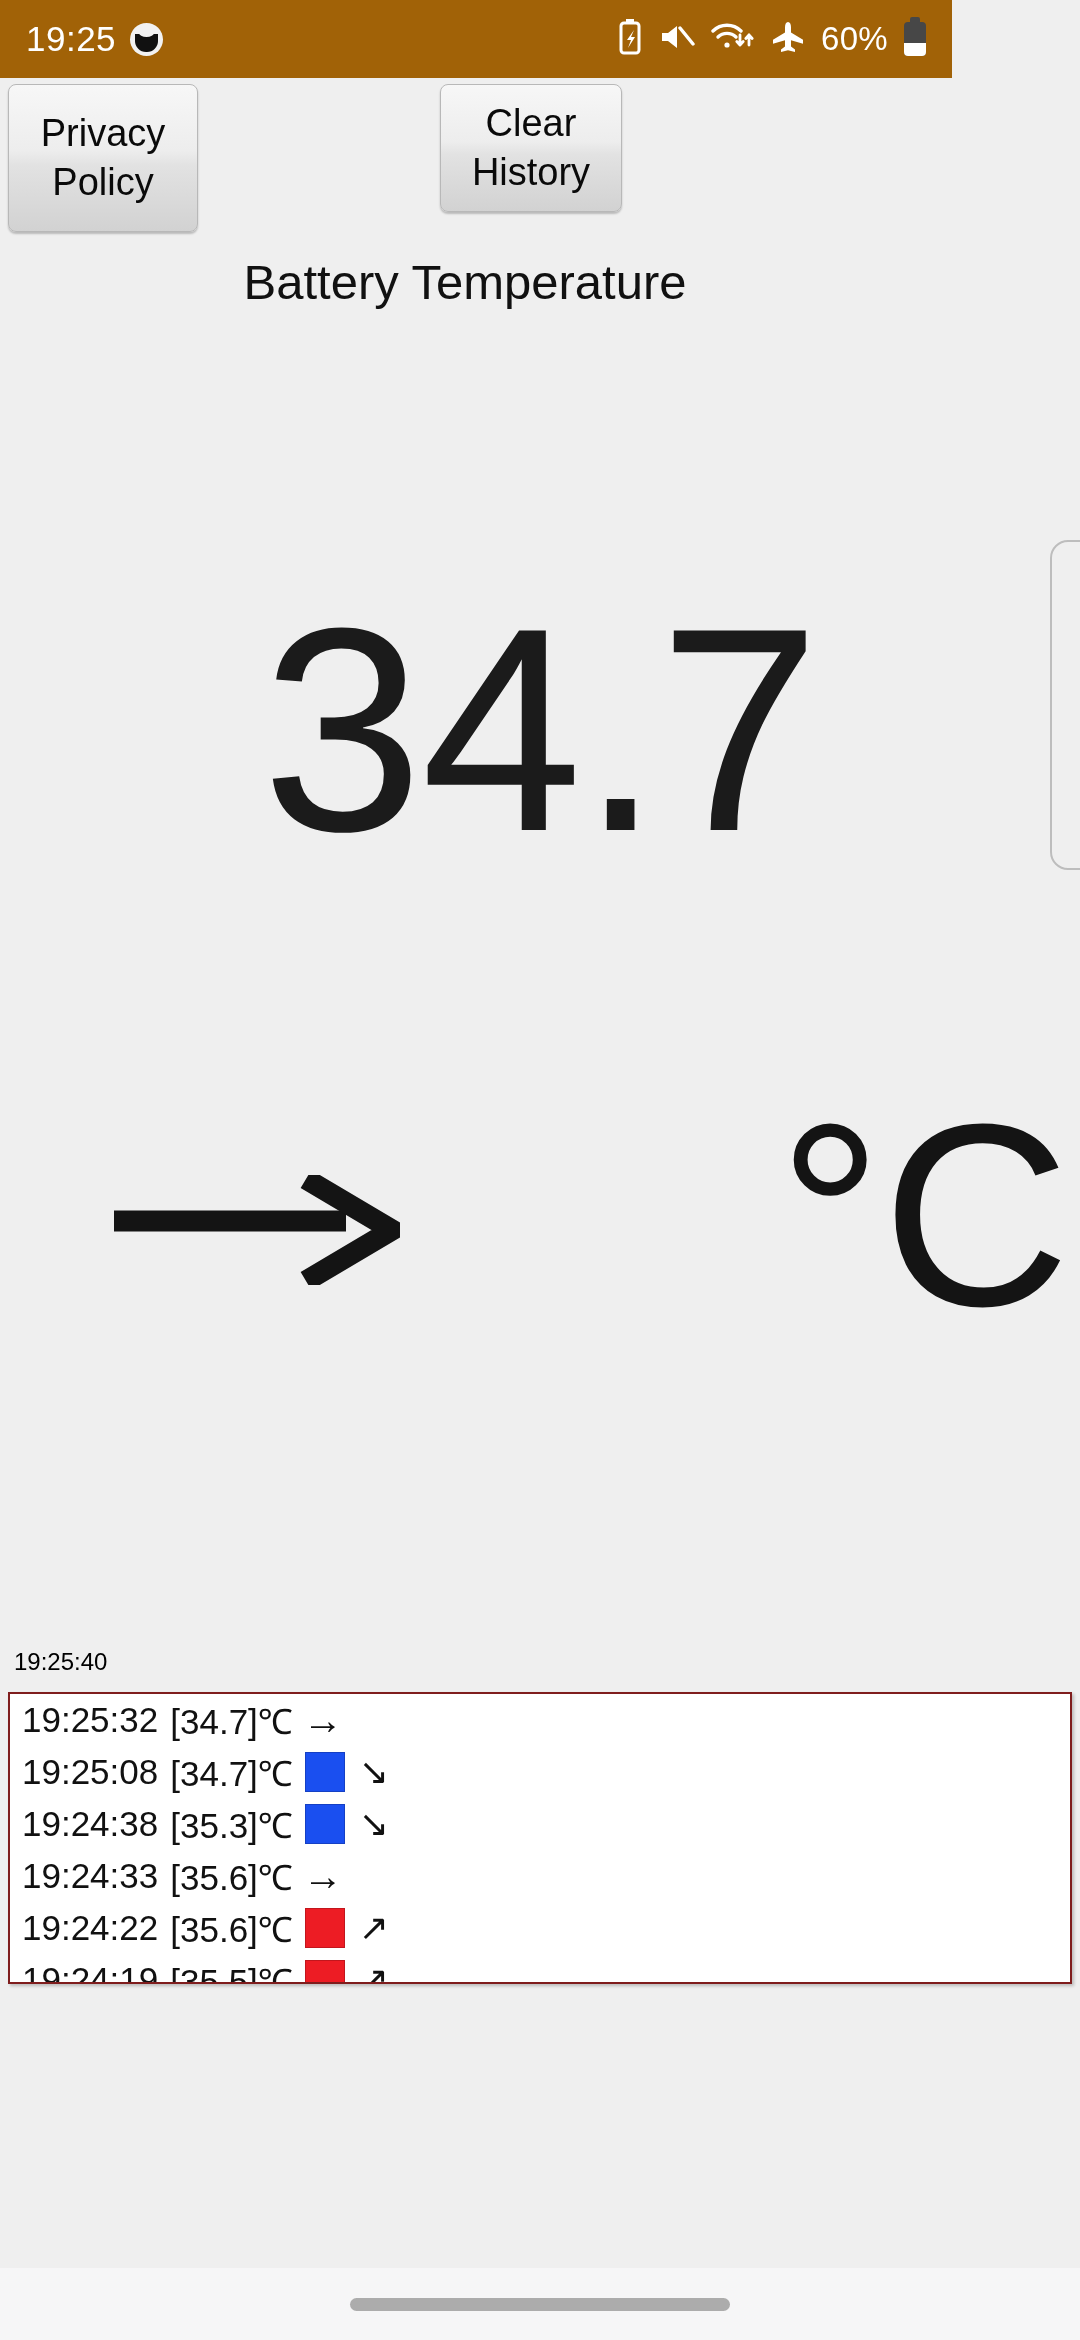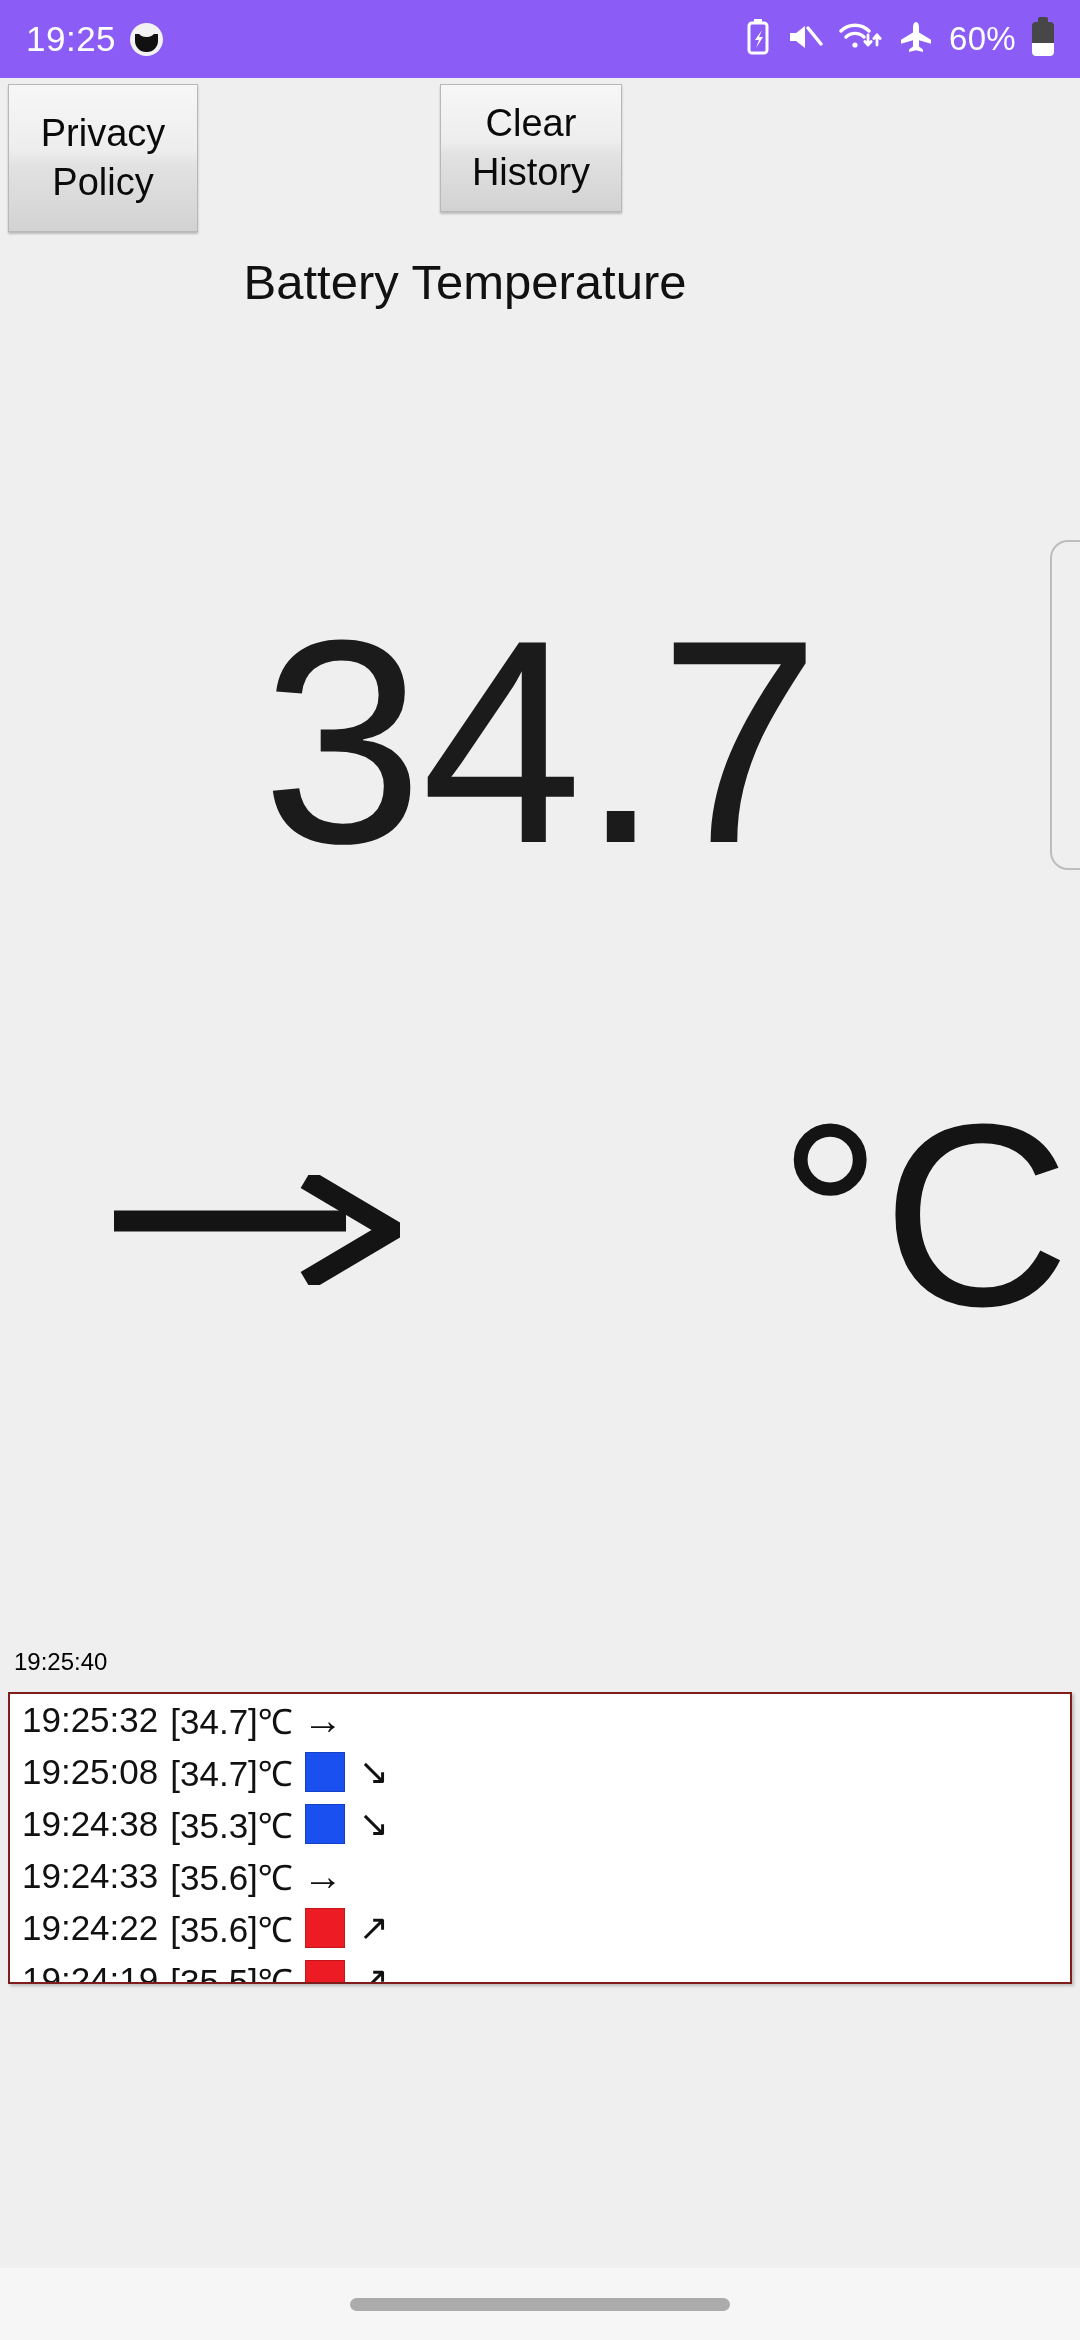--- a/index.html
+++ b/index.html
@@ -6,22 +6,22 @@
   html, body {
     width:1080px; height:2340px;
     background:#eeeeee;
     font-family:"Liberation Sans", sans-serif;
     overflow:hidden;
   }
   #screen { position:relative; width:1080px; height:2340px; background:#efefef; }
 
   
   .statusbar {
-    position:absolute; left:0; top:0; width:1080px; height:78px;
-    background:#8b5cf6; color:#fff;
+    position:absolute; left:0; top:0; width:952px; height:78px;
+    background:#a16207; color:#fff;
     display:flex; align-items:center; justify-content:space-between;
     padding:0 26px;
   }
   .sb-left { display:flex; align-items:center; gap:14px; }
   .sb-clock { font-size:35px; letter-spacing:0.5px; font-family:"Liberation Sans", sans-serif; }
   .sb-appicon {
     width:33px; height:33px; border-radius:50%;
     background:#f2f2f2; position:relative; overflow:hidden;
   }
   .sb-appicon::before{
@@ -48,21 +48,21 @@
     content:""; position:absolute; left:0; bottom:0; width:22px; height:13px;
     background:#fff; border-radius:0 0 4px 4px;
   }
 
   
   .btnrow { position:absolute; left:0; top:84px; width:1080px; height:148px; }
   .abtn {
     position:absolute; top:0;
     background:linear-gradient(180deg,#f7f7f7 0%,#ededed 45%,#e2e2e2 55%,#d2d2d2 100%);
     border:1px solid #b8b8b8;
-    border-radius:0;
+    border-radius:8px;
     box-shadow:0 2px 2px rgba(0,0,0,0.22);
     color:#0a0a0a;
     font-size:38px; line-height:49px;
     text-align:center;
     display:flex; flex-direction:column; align-items:center; justify-content:center;
     padding:12px 10px;
   }
   .abtn.disabled { color:#a6a6a6; box-shadow:0 1px 1px rgba(0,0,0,0.12); }
   #btn-privacy { left:8px;  width:190px; height:148px; }
   #btn-clear   { left:440px;width:182px; height:128px; }
@@ -75,21 +75,21 @@
   }
 
   
   .drawer {
     position:absolute; right:-16px; top:540px; width:46px; height:330px;
     background:#efefef; border:2px solid #bdbdbd; border-radius:18px;
   }
 
   
   .bigtemp {
-    position:absolute; left:0; top:596px; width:1080px;
+    position:absolute; left:0; top:584px; width:1080px;
     text-align:center; font-size:290px; line-height:290px;
     color:#1b1b1b; letter-spacing:-2px;
   }
 
   
   .unit {
     position:absolute; right:10px; top:1085px;
     font-size:260px; line-height:260px; color:#141414;
   }
 

